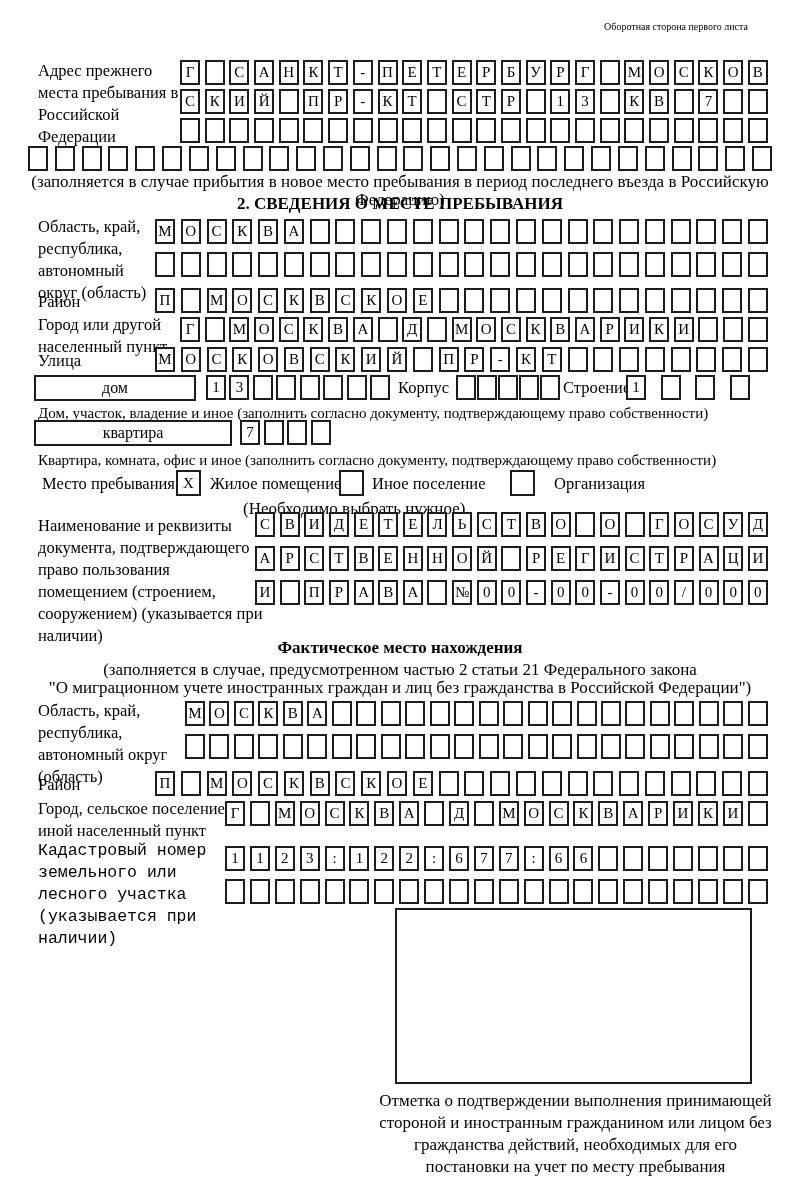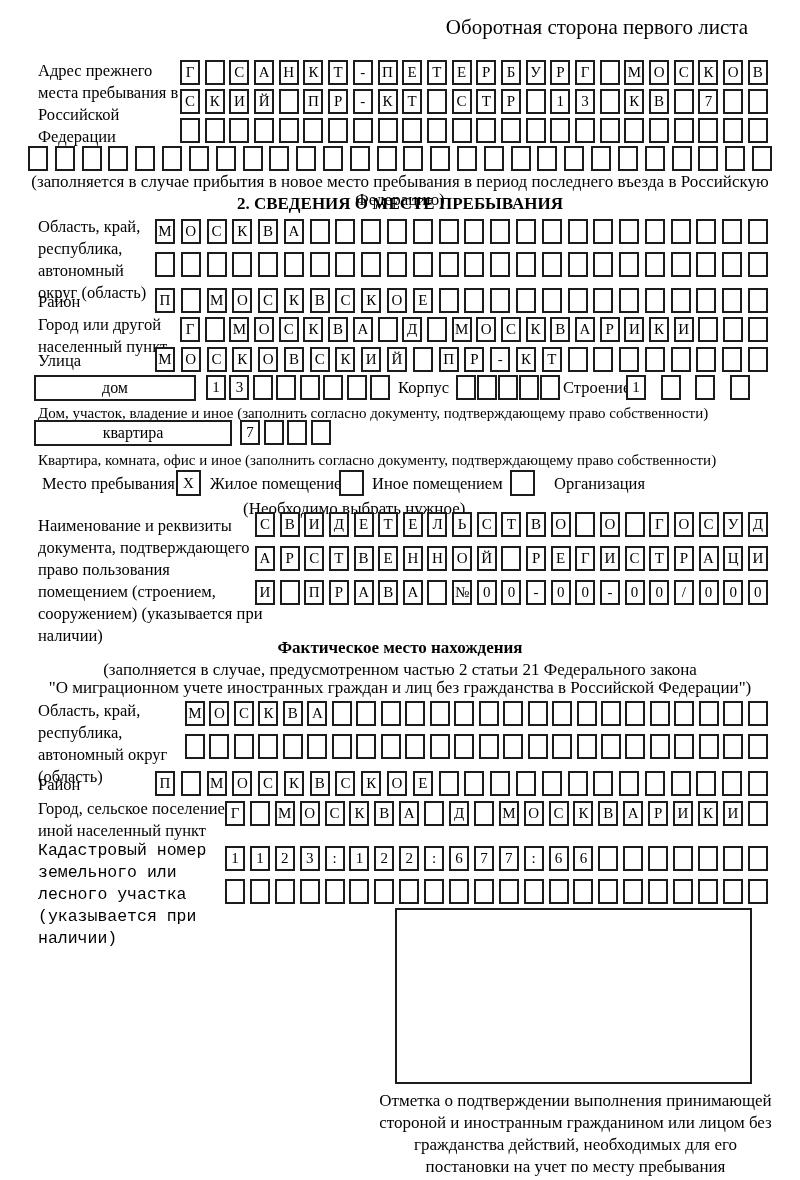--- a/index.html
+++ b/index.html
@@ -28,21 +28,21 @@
   }
   .checkbox{
     box-sizing:border-box;width:25px;height:26px;border:2px solid #1c1c1c;background:#fff;
     display:flex;align-items:center;justify-content:center;font-size:15px;
   }
   .mark-box{box-sizing:border-box;border:2px solid #1c1c1c;background:#fff;}
 </style>
 </head>
 <body>
 
-<div class="abs lbl" style="top:16px;right:52px;font-size:21px;text-align:right;">Оборотная сторона первого листа</div>
+<div class="abs lbl" style="top:16px;right:52px;font-size:10px;text-align:right;">Оборотная сторона первого листа</div>
 
 <div class="abs lbl" style="left:38px;top:60px;width:150px;">Адрес прежнего места пребывания в Российской Федерации</div>
 <div class="abs grid rows-tight" style="left:180px;top:60px;width:588px;">
     <div class="grid-row">
       <span class="cell">Г</span>
       <span class="cell"></span>
       <span class="cell">С</span>
       <span class="cell">А</span>
       <span class="cell">Н</span>
       <span class="cell">К</span>
@@ -342,21 +342,21 @@
       <span class="cell"></span>
       <span class="cell"></span>
     </div>
   </div>
 <div class="abs" style="left:38px;top:452px;font-size:15px;">Квартира, комната, офис и иное (заполнить согласно документу, подтверждающему право собственности)</div>
 
 <div class="abs lbl" style="left:42px;top:473px;text-align:center;">Место пребывания:</div>
 <div class="abs checkbox" style="left:176px;top:470px;">X</div>
 <div class="abs lbl" style="left:210px;top:473px;">Жилое помещение</div>
 <div class="abs checkbox" style="left:339px;top:470px;"></div>
-<div class="abs lbl" style="left:372px;top:473px;">Иное помещением</div>
+<div class="abs lbl" style="left:372px;top:473px;">Иное поселение</div>
 <div class="abs checkbox" style="left:510px;top:470px;"></div>
 <div class="abs lbl" style="left:554px;top:473px;">Организация</div>
 <div class="abs note" style="left:243px;top:500px;">(Необходимо выбрать нужное)</div>
 
 <div class="abs lbl" style="left:38px;top:515px;width:225px;">Наименование и реквизиты документа, подтверждающего право пользования помещением (строением, сооружением) (указывается при наличии)</div>
 <div class="abs grid rows-9" style="left:255px;top:512px;width:513px;">
     <div class="grid-row">
       <span class="cell">С</span>
       <span class="cell">В</span>
       <span class="cell">И</span>

